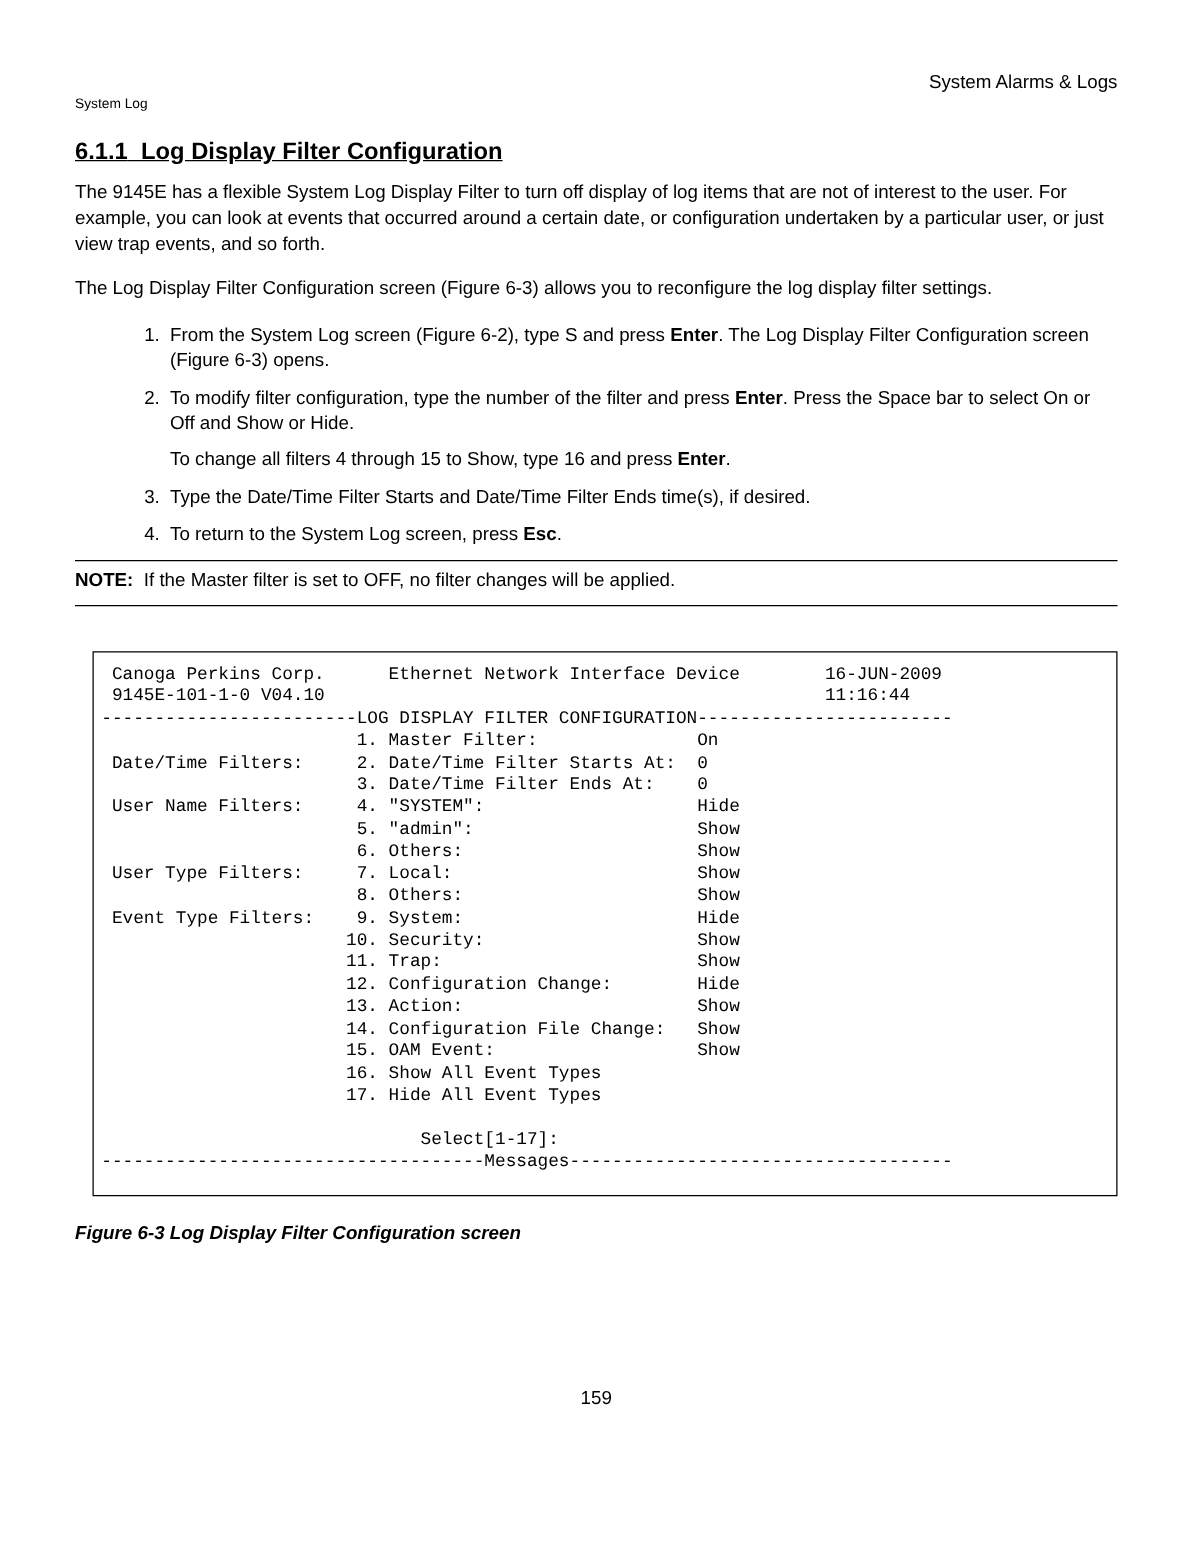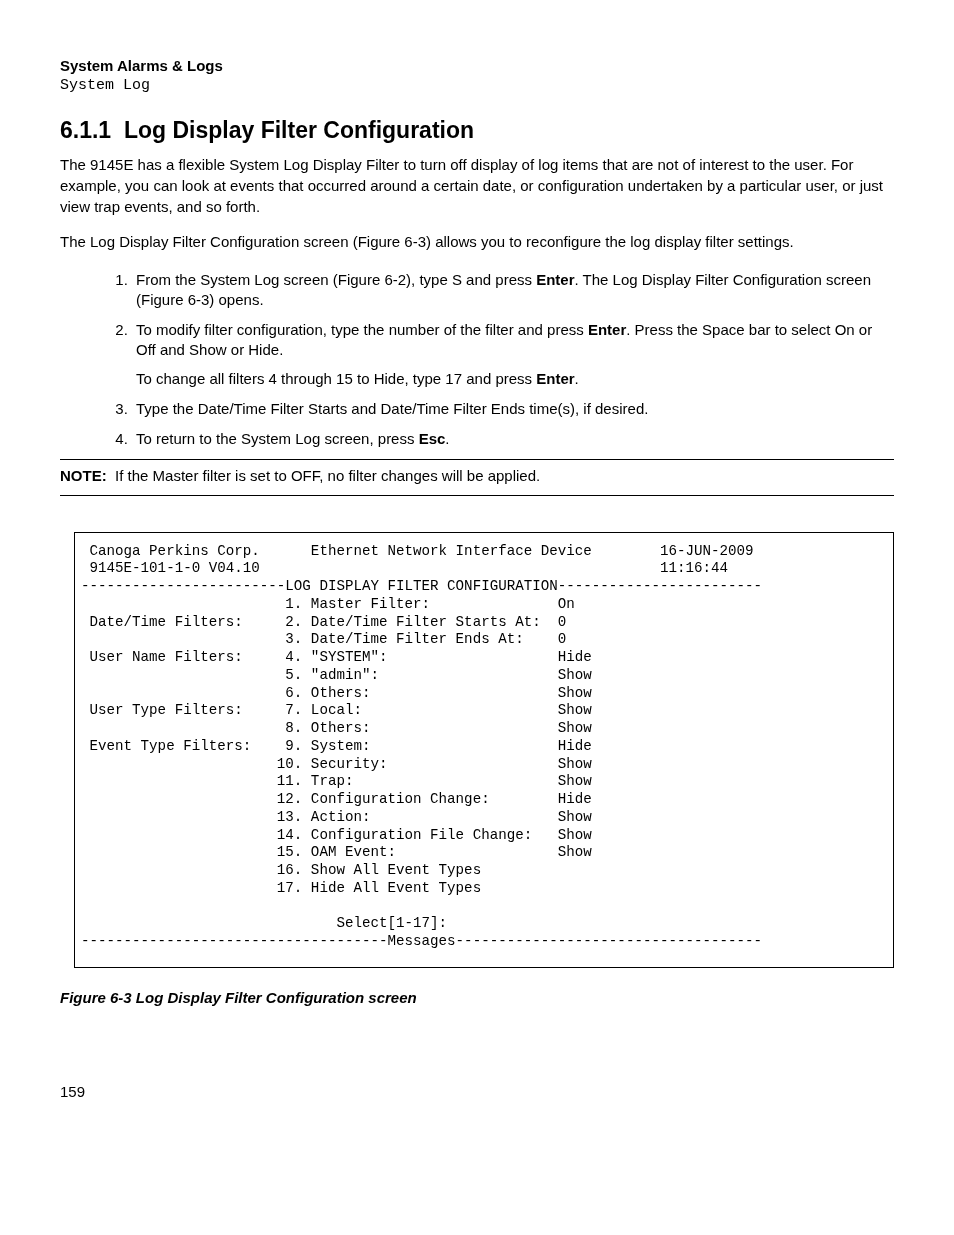--- a/index.html
+++ b/index.html
@@ -8,33 +8,33 @@
     line-height: 1.35;
     color: #000;
     background: #fff;
     margin: 0;
     padding: 56px 60px 40px 60px;
     width: 954px;
     box-sizing: border-box;
   }
   .header-row {
     display: flex;
-    justify-content: flex-start;
-    font-weight: bold;
+    justify-content: flex-end;
+    font-weight: normal;
     font-size: 15px;
   }
   .header-sub {
-    font-size: 15px;
+    font-size: 11px;
     margin-bottom: 18px;
-    font-family: Liberation Mono, monospace;
   }
   h2.section {
-    font-size: 23px;
+    font-size: 19px;
     font-weight: bold;
     margin: 10px 0 8px 0;
+    text-decoration: underline;
   }
   p.body {
     margin: 8px 0 14px 0;
     font-size: 15px;
     line-height: 1.4;
   }
   ol.steps {
     margin: 18px 0 10px 0;
     padding-left: 72px;
     font-size: 15px;
@@ -66,22 +66,22 @@
     overflow: hidden;
   }
   .fig-caption {
     text-align: left;
     font-weight: bold;
     font-style: italic;
     font-size: 15px;
     margin-top: 20px;
   }
   .page-num {
-    text-align: left;
-    margin-top: 74px;
+    text-align: center;
+    margin-top: 112px;
     font-size: 15px;
   }
   b { font-weight: bold; }
 </style>
 </head>
 <body>
 
 <div class="header-row">
   <span>System Alarms &amp; Logs</span>
 </div>
@@ -93,21 +93,21 @@
 
 <p class="body">The 9145E has a flexible System Log Display Filter to turn off display of log items that are not of interest to the user. For example, you can look at events that occurred around a certain date, or configuration undertaken by a particular user, or just view trap events, and so forth.</p>
 <p class="body">The Log Display Filter Configuration screen (Figure 6-3) allows you to reconfigure the log display filter settings.</p>
 
 <ol class="steps">
   <li>
     <span>From the System Log screen (Figure 6-2), type S and press </span><b>Enter</b><span>. The Log Display Filter Configuration screen (Figure 6-3) opens.</span>
   </li>
   <li>
     <span>To modify filter configuration, type the number of the filter and press </span><b>Enter</b><span>. Press the Space bar to select On or Off and Show or Hide.</span>
-    <p><span>To change all filters 4 through 15 to Hide, type 17 and press </span><b>Enter</b><span>.</span></p>
+    <p><span>To change all filters 4 through 15 to Show, type 16 and press </span><b>Enter</b><span>.</span></p>
   </li>
   <li>Type the Date/Time Filter Starts and Date/Time Filter Ends time(s), if desired.</li>
   <li>
     <span>To return to the System Log screen, press </span><b>Esc</b><span>.</span>
   </li>
 </ol>
 
 <hr class="rule">
 <p class="note-line">
   <b>NOTE:</b>&nbsp;&nbsp;<span>If the Master filter is set to OFF, no filter changes will be applied.</span>

